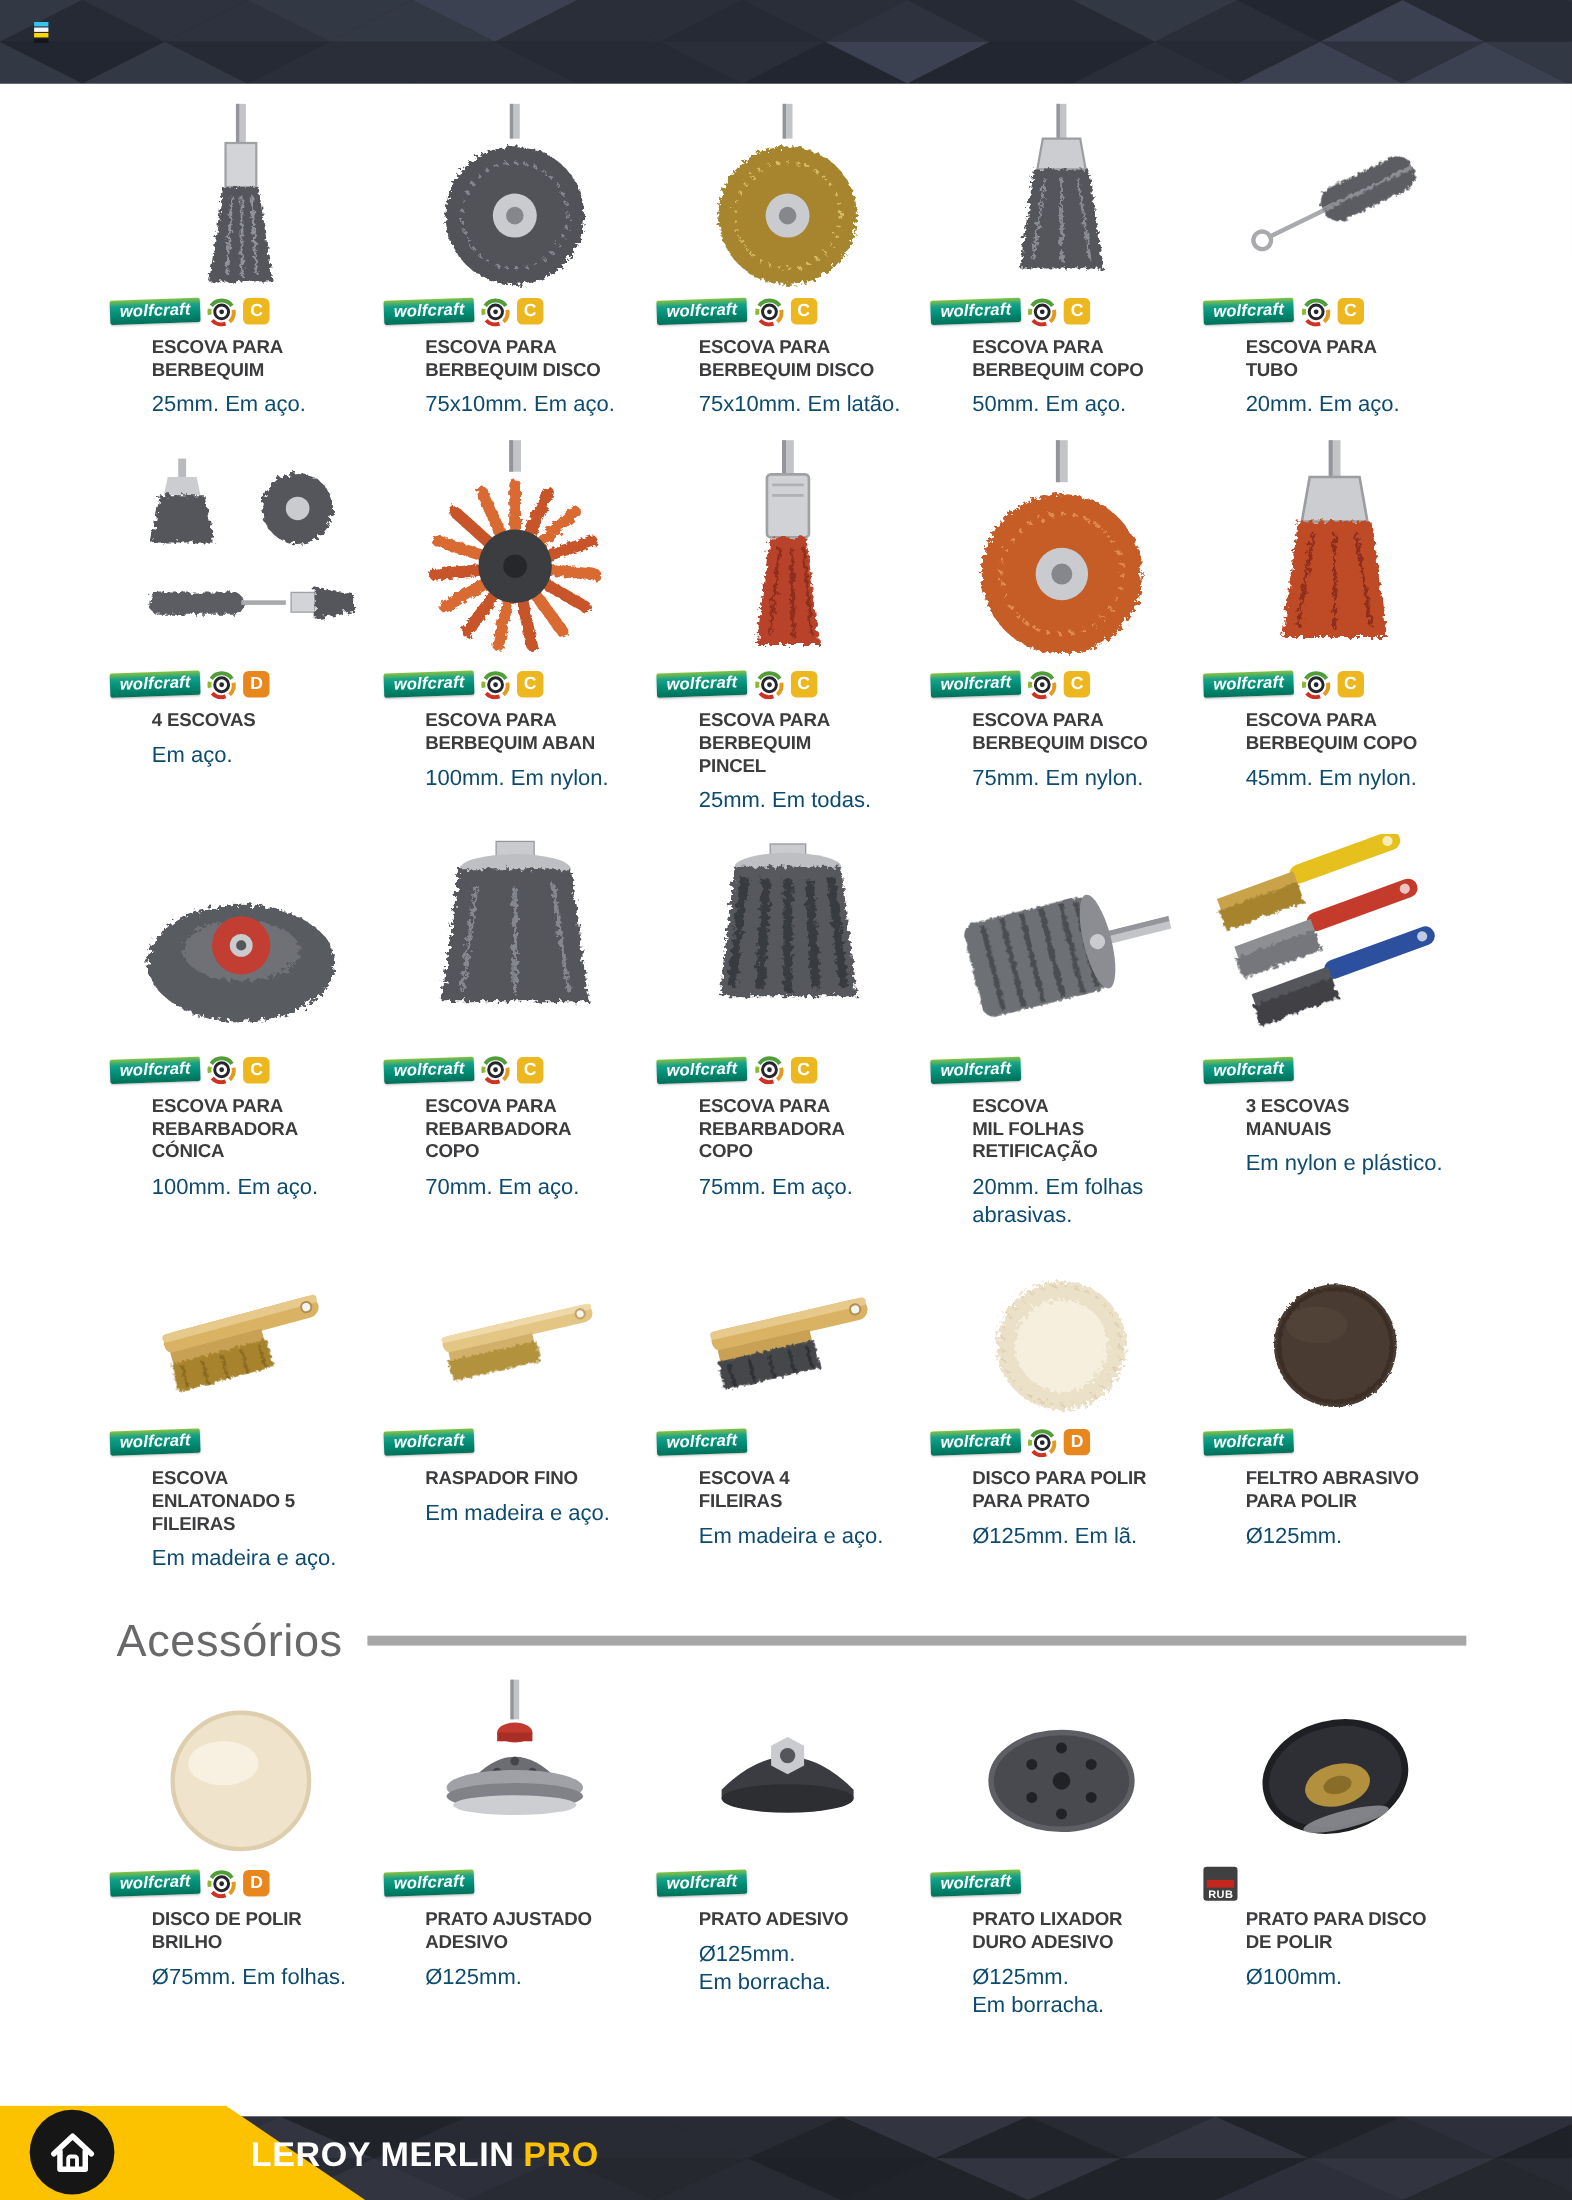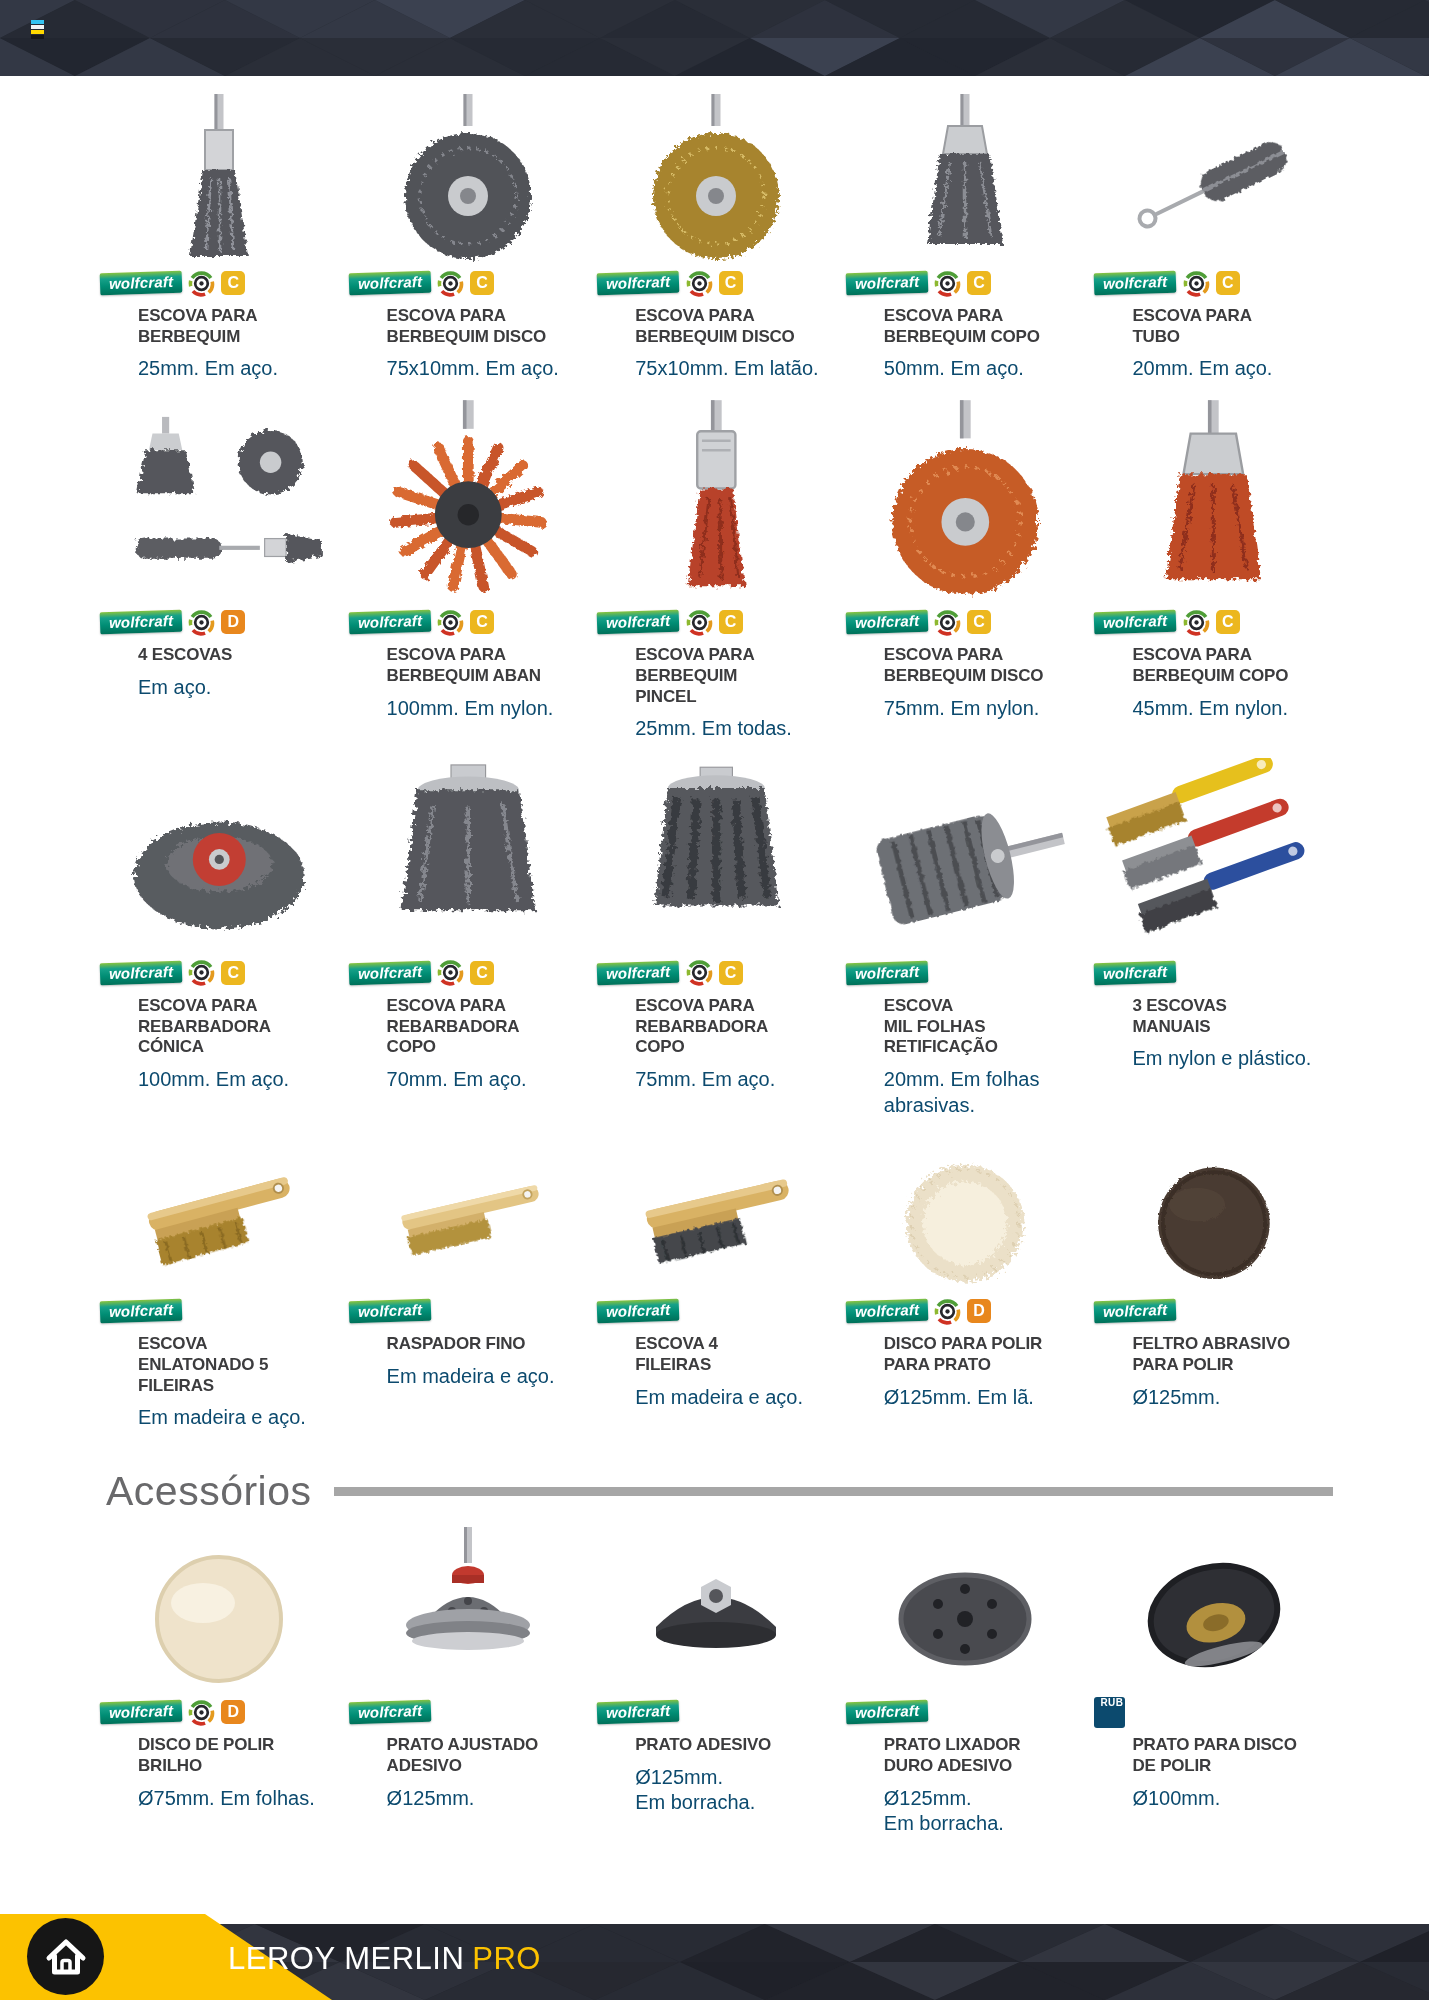--- a/index.html
+++ b/index.html
@@ -41,37 +41,37 @@
   .imgbox svg{height:100%}
   .badges{display:flex;align-items:center;gap:6px;height:30px;margin-top:4px}
   .wolfcraft{display:inline-block;padding:2px 9px 3px;transform:rotate(-2deg);
     background:linear-gradient(180deg,#86c23f 0%,#17a189 26%,#008d74 60%,#007059 100%);
     color:#fff;font-weight:700;font-style:italic;font-size:15px;letter-spacing:.2px;border-radius:2px;
     box-shadow:0 1px 2px rgba(0,0,0,.25)}
   .dial{width:27px;height:27px;display:inline-flex;flex:0 0 auto}
   .dial svg{width:100%;height:100%}
   .rate{width:24px;height:24px;border-radius:5px;color:#fff;font-weight:700;font-size:16px;
     display:inline-flex;align-items:center;justify-content:center;flex:0 0 auto}
-  .rub{width:31px;height:31px;background:#0c4a6e;border-radius:3px;display:flex;flex-direction:row;
-    justify-content:flex-start;overflow:hidden;flex:0 0 auto}
+  .rub{width:31px;height:31px;background:#404040;border-radius:3px;display:flex;flex-direction:column;
+    justify-content:flex-end;overflow:hidden;flex:0 0 auto}
   .rub i{height:7px;background:#c4261d;display:block;margin:0 3px 1px}
   .rub b{color:#fff;font-size:10px;font-weight:700;text-align:center;display:block;letter-spacing:.5px}
   .name{margin:8px 0 0 38px;font-size:17px;font-weight:700;color:#3c3c3e;line-height:1.22;
     white-space:pre-line;letter-spacing:-.2px}
   .desc{margin:9px 0 0 38px;font-size:20px;color:#0c4a6e;line-height:1.28;white-space:pre-line}
 
   
   footer{position:absolute;left:0;bottom:0;width:1429px;height:86px}
   .foot-band{position:absolute;left:0;bottom:0;width:1429px;height:76px;background:#23252d;overflow:hidden}
   .foot-wedge{position:absolute;left:0;bottom:0;width:332px;height:86px;background:#fcc200;
     clip-path:polygon(0 0,205px 0,332px 100%,0 100%)}
   .home-btn{position:absolute;left:27px;bottom:5px;width:77px;height:77px;background:#161616;border-radius:50%;
     display:flex;align-items:center;justify-content:center;border:none;padding:0;cursor:pointer}
   .home-btn svg{width:60px;height:60px}
-  .brand{position:absolute;left:228px;bottom:23px;font-size:31px;font-weight:400;color:#fff;letter-spacing:.5px;white-space:nowrap}
+  .brand{position:absolute;left:228px;bottom:23px;font-size:31px;font-weight:700;color:#fff;letter-spacing:.5px;white-space:nowrap}
   .brand .pro{color:#fcc200;margin-left:8px}
   .tagline{position:absolute;left:562px;bottom:27px;font-size:23px;color:#fff;white-space:nowrap}
 </style>
 </head>
 <body>
 
 <div class="page">
 
   <div class="top-band">
     <svg id="hdr-pattern" width="1429" height="76">

